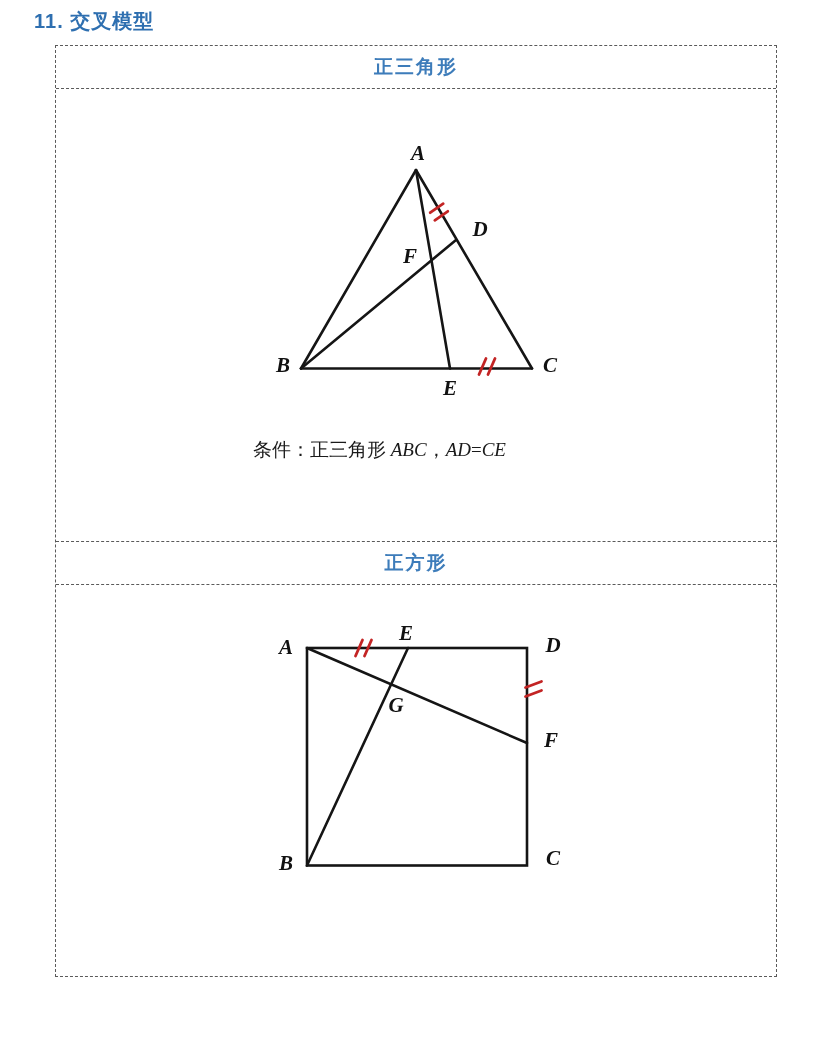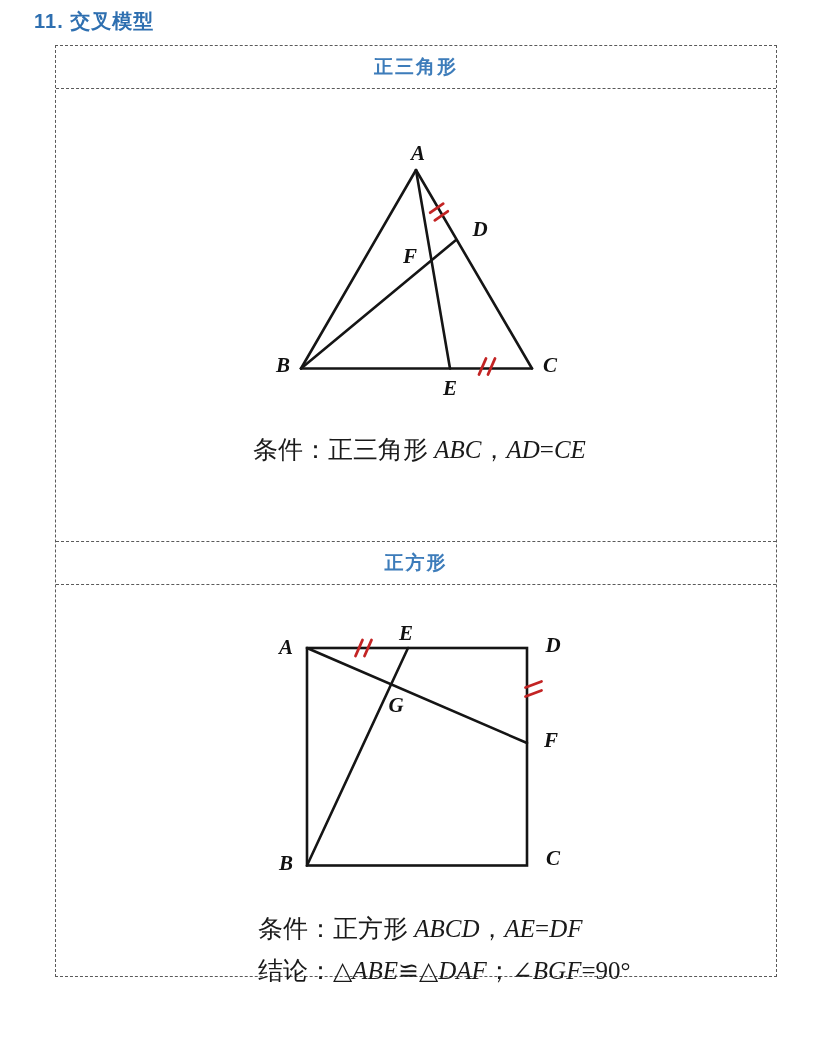--- a/index.html
+++ b/index.html
@@ -41,21 +41,21 @@
   .row-content-1{height:453px;}
   .row-content-2{height:415px;}
   .fig-svg{position:absolute;left:0;top:0;}
   .vlabel{
     position:absolute;transform:translate(-50%,-50%);
     font-family:"Liberation Serif","DejaVu Serif",serif;
     font-style:italic;font-weight:bold;font-size:21px;color:#111;
     white-space:nowrap;
   }
   .cond-line{
-    position:absolute;font-size:25px;line-height:22px;white-space:nowrap;
+    position:absolute;font-size:19px;line-height:22px;white-space:nowrap;
   }
   .seg-n{font-style:normal;}
   .seg-i{font-style:italic;font-family:"Liberation Serif","DejaVu Serif",serif;}
 </style>
 </head>
 <body>
 
 <div class="page-title">11. 交叉模型</div>
 
 <div class="panel">
@@ -117,17 +117,15 @@
       </g>
     </svg>
     <span class="vlabel" style="left:230px;top:62px">A</span>
     <span class="vlabel" style="left:230px;top:278px">B</span>
     <span class="vlabel" style="left:497px;top:273px">C</span>
     <span class="vlabel" style="left:497px;top:60px">D</span>
     <span class="vlabel" style="left:350px;top:48px">E</span>
     <span class="vlabel" style="left:495px;top:155px">F</span>
     <span class="vlabel" style="left:340px;top:120px">G</span>
 
-    <div class="cond-line" style="left:202px;top:333px"><span class="seg-n">条件：</span><span class="seg-n">正方形 </span><span class="seg-i">ABCD</span><span class="seg-n">，</span><span class="seg-i">AE</span><span class="seg-n">=</span><span class="seg-i">DF</span></div>
-    <div class="cond-line" style="left:202px;top:375px"><span class="seg-n">结论：</span><span class="seg-n">△</span><span class="seg-i">ABE</span><span class="seg-n">≌</span><span class="seg-n">△</span><span class="seg-i">DAF</span><span class="seg-n">；</span><span class="seg-n">∠</span><span class="seg-i">BGF</span><span class="seg-n">=90°</span></div>
   </div>
 
 </div>
 
 </body></html>

